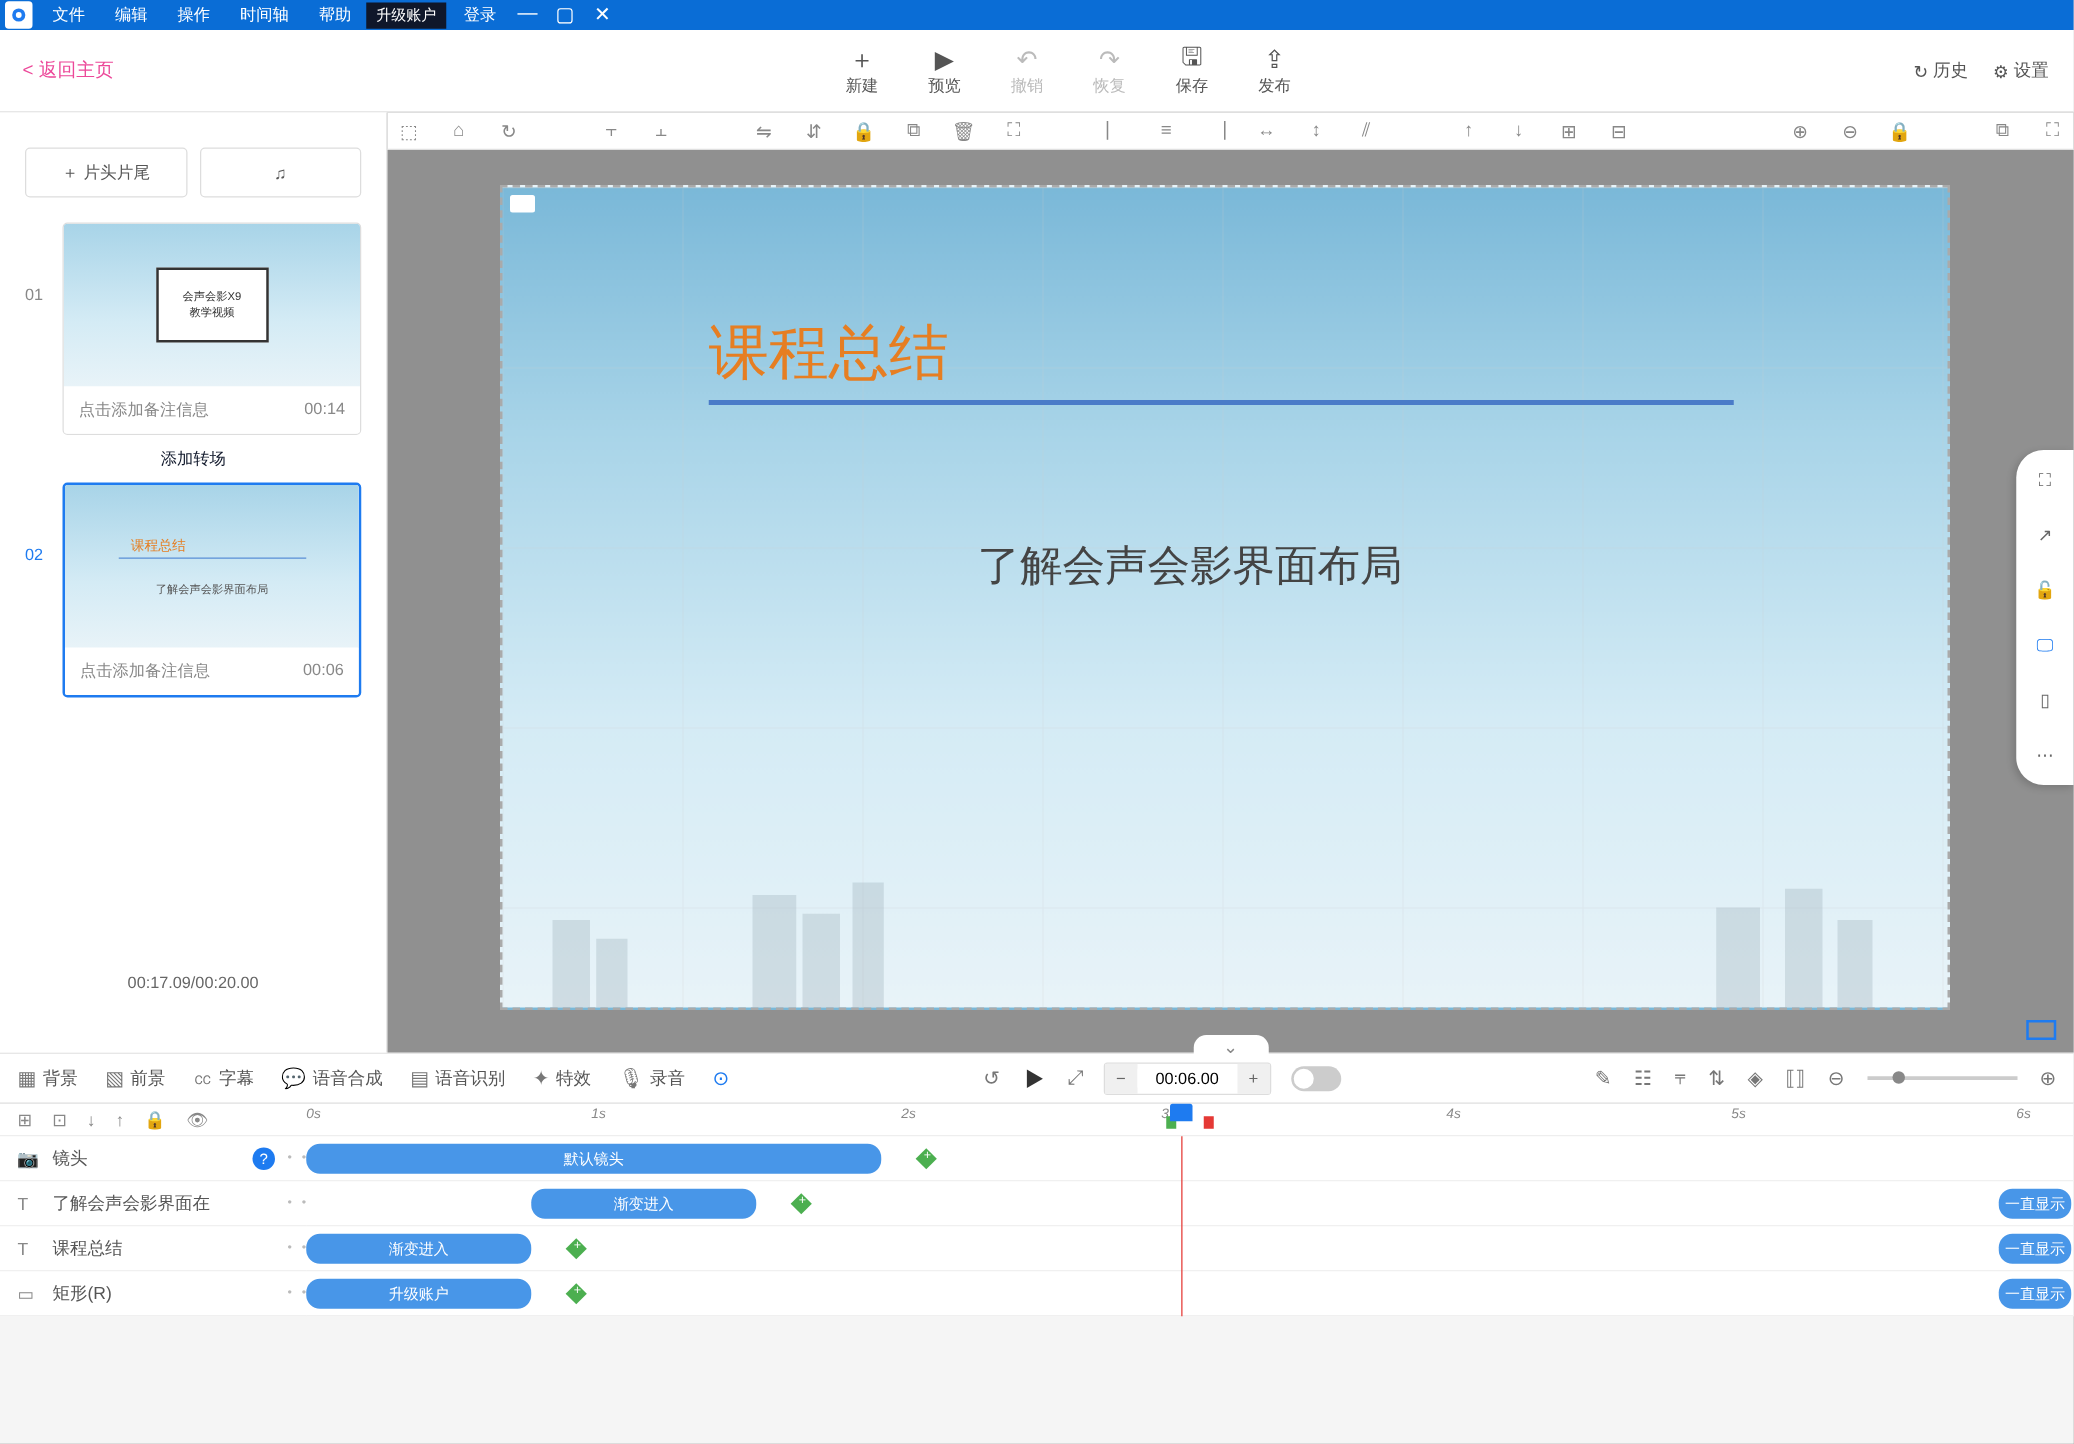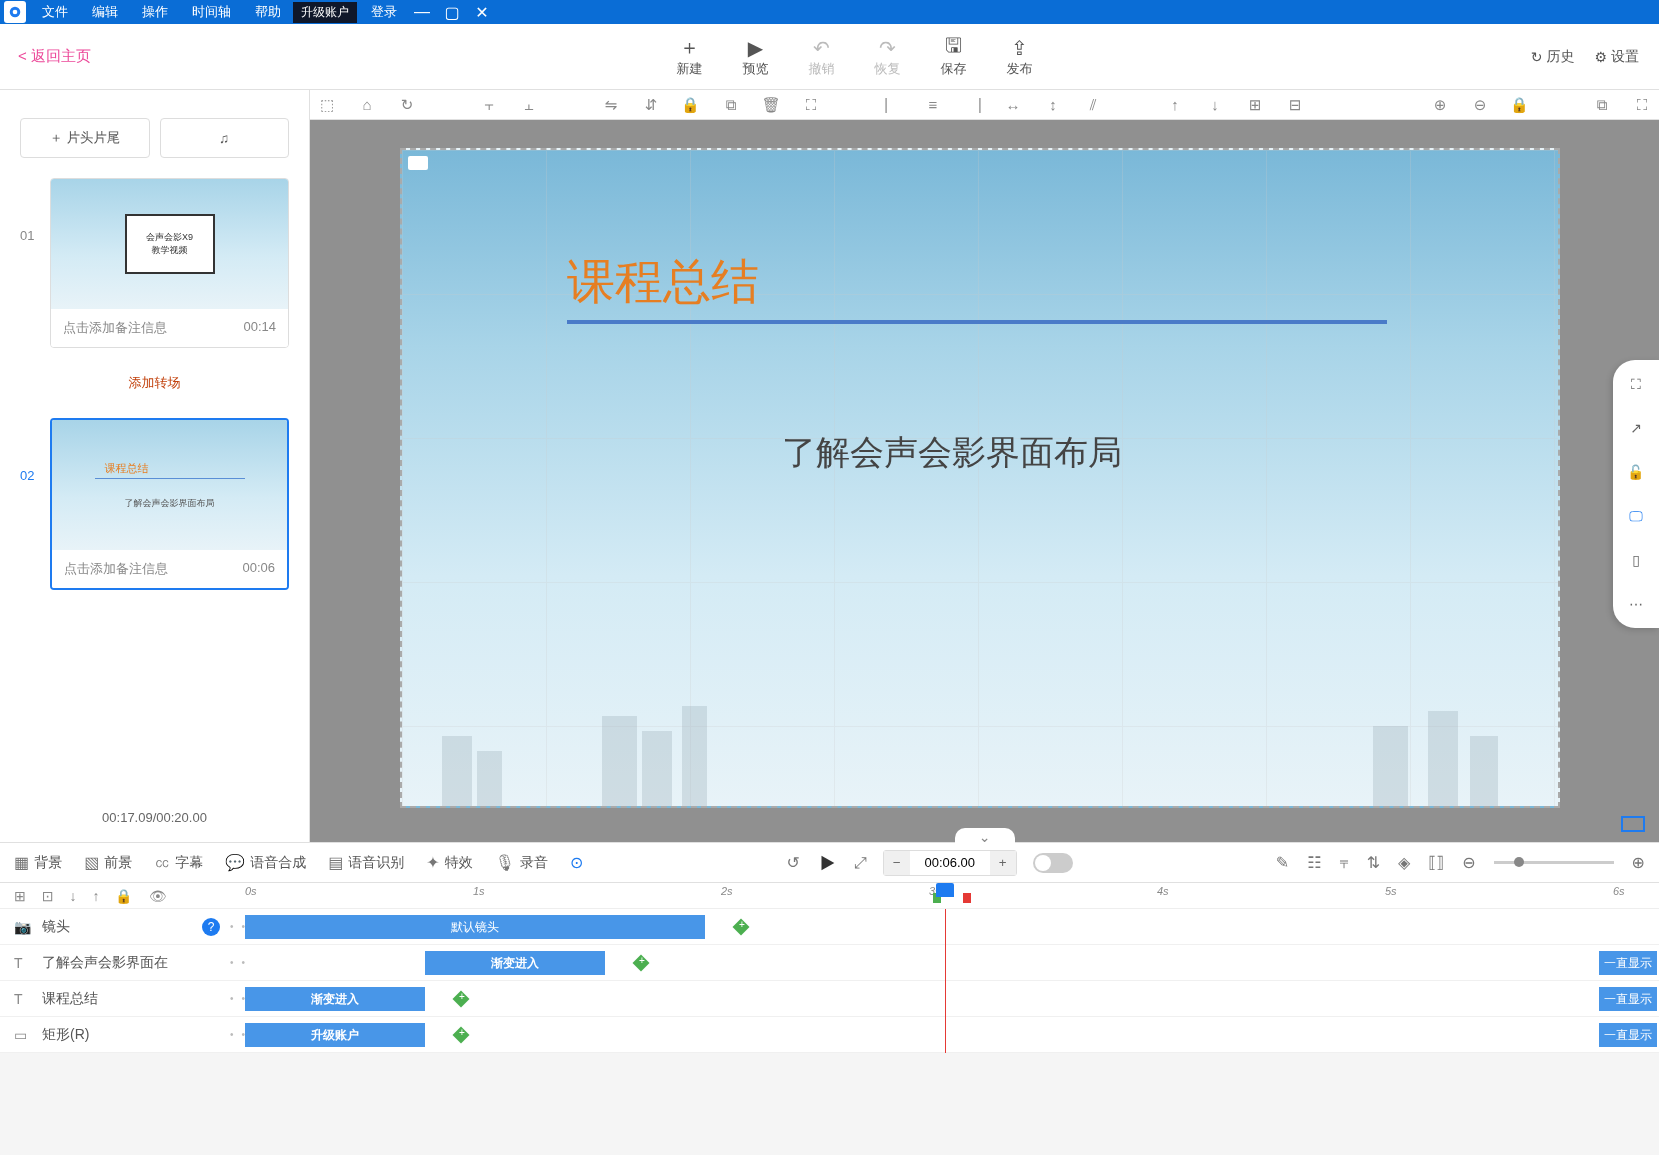--- a/index.html
+++ b/index.html
@@ -41,21 +41,21 @@
 .scene-num { width: 30px; color: #888; font-size: 13px; padding-top: 50px; }
 .scene-num.active { color: #1e7bf0; }
 .scene-card { flex: 1; border: 1px solid #ddd; border-radius: 4px; overflow: hidden; cursor: pointer; }
 .scene-card.active { border: 2px solid #1e7bf0; }
 .scene-thumb { height: 130px; background: linear-gradient(180deg, #a8d4e8 0%, #d4ebf5 60%, #e8f3f8 100%); position: relative; display: flex; align-items: center; justify-content: center; }
 .scene-thumb .monitor { width: 90px; height: 60px; border: 2px solid #333; background: #fff; display: flex; flex-direction: column; align-items: center; justify-content: center; font-size: 9px; color: #333; }
 .scene-thumb2 { display: flex; flex-direction: column; align-items: center; justify-content: center; }
 .scene-thumb2 .t1 { color: #e67e22; font-size: 11px; margin-bottom: 4px; border-bottom: 1px solid #5a8fd6; padding-bottom: 2px; width: 150px; text-align: left; padding-left: 10px;}
 .scene-thumb2 .t2 { color: #555; font-size: 9px; margin-top: 14px; }
 .scene-meta { display: flex; justify-content: space-between; padding: 10px 12px; color: #888; font-size: 13px; background: #fff; }
-.add-transition { text-align: center; color: #c2410c; font-size: 13px; margin: 26px 0; cursor: pointer; }
+.add-transition { text-align: center; color: #0f172a; font-size: 13px; margin: 10px 0; cursor: pointer; }
 .sidebar-time { text-align: center; color: #666; font-size: 13px; margin-top: 220px; }
 
 
 .canvas-area { flex: 1; background: #909090; position: relative; }
 .canvas-toolbar { height: 30px; background: #fff; display: flex; align-items: center; padding: 0 8px; gap: 22px; border-bottom: 1px solid #e0e0e0; color: #888; }
 .canvas-toolbar .tb-icon { width: 18px; height: 18px; cursor: pointer; display: flex; align-items: center; justify-content: center; font-size: 15px; }
 .canvas-stage { position: absolute; top: 58px; left: 90px; width: 1160px; height: 660px; background: linear-gradient(180deg, #7ab8d8 0%, #a8d4e8 30%, #d4ebf5 65%, #e8f3f8 100%); border: 2px dashed #aaa; }
 .canvas-stage::before { content: ''; position: absolute; top: 6px; left: 6px; width: 20px; height: 14px; background: #fff; border-radius: 2px; }
 .canvas-grid { position: absolute; inset: 0; background-image: linear-gradient(#ccc 1px, transparent 1px), linear-gradient(90deg, #ccc 1px, transparent 1px); background-size: 144px 144px; opacity: 0.25; }
 .slide-title { position: absolute; top: 100px; left: 165px; color: #e67e22; font-size: 48px; font-weight: 400; }
@@ -108,23 +108,23 @@
 
 .tl-body { display: flex; }
 .tl-tracks-labels { width: 245px; }
 .tl-track-label { height: 36px; display: flex; align-items: center; padding-left: 14px; gap: 10px; border-bottom: 1px solid #f0f0f0; color: #555; font-size: 14px; }
 .tl-track-label .lbl-icon { color: #888; width: 18px; }
 .tl-track-label .lbl-text { flex: 1; }
 .tl-track-label .help { width: 18px; height: 18px; background: #1e7bf0; color: #fff; border-radius: 50%; font-size: 12px; display: flex; align-items: center; justify-content: center; }
 .tl-track-label .dots { color: #bbb; font-size: 10px; display: flex; gap: 8px; }
 .tl-tracks-lanes { flex: 1; position: relative; }
 .tl-lane { height: 36px; border-bottom: 1px solid #f0f0f0; position: relative; }
-.tl-clip { position: absolute; top: 6px; height: 24px; background: #4896e8; color: #fff; font-size: 12px; display: flex; align-items: center; justify-content: center; border-radius: 0; }
+.tl-clip { position: absolute; top: 6px; height: 24px; background: #4896e8; color: #fff; font-size: 12px; display: flex; align-items: center; justify-content: center; border-radius: 11px; }
 .tl-clip.wide { left: 0; width: 460px; }
-.tl-clip.narrow { width: 180px; font-weight: bold; }
+.tl-clip.narrow { width: 180px; }
 .tl-clip.right-pin { right: 2px; width: 58px; }
 .tl-diamond { position: absolute; top: 12px; width: 12px; height: 12px; background: #4caf50; transform: rotate(45deg); }
 .tl-diamond.plus::after { content: '+'; position: absolute; color: #fff; font-size: 10px; transform: rotate(-45deg); left: 2px; top: -2px; }
 .tl-playhead { position: absolute; top: 0; bottom: 0; left: 700px; width: 1px; background: #e53935; z-index: 2; }
 
 svg { overflow: visible; }
 </style>
 </head>
 <body>
 

